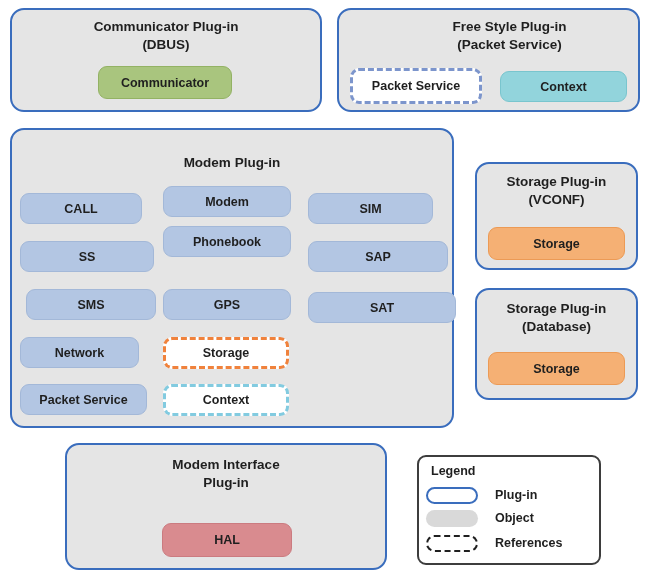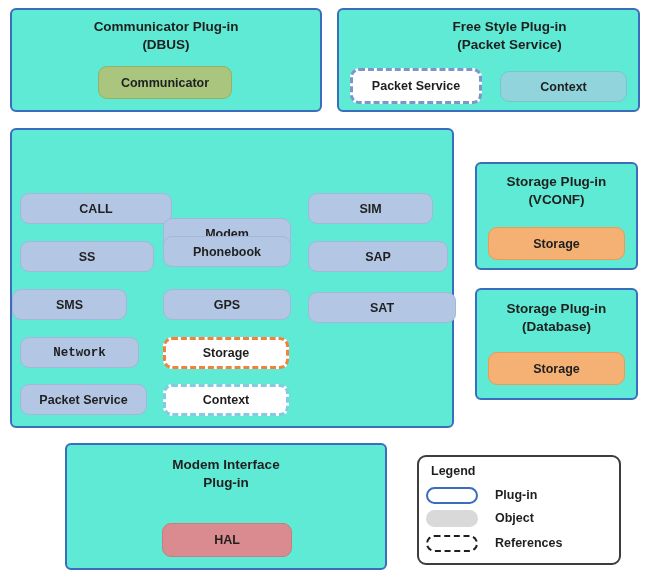--- a/index.html
+++ b/index.html
@@ -12,23 +12,23 @@
   .canvas {
     position: relative;
     width: 649px;
     height: 578px;
     background: #ffffff;
     overflow: hidden;
   }
   
   .plugin {
     position: absolute;
-    background: #5eead4;
+    background: #e5e5e5;
     border: 2px solid #3a6dbd;
-    border-radius: 6px;
+    border-radius: 14px;
   }
   .plugin-title {
     position: absolute;
     left: 0; right: 0;
     text-align: center;
     font-weight: bold;
     font-size: 13.5px;
     line-height: 1.3;
   }
   
@@ -58,21 +58,21 @@
     background: #ffffff;
     border-radius: 9px;
   }
   .ref-blue   { border: 3px dashed #7c95cc; }
   .ref-orange { border: 3px dashed #f0823c; }
   .ref-cyan   { border: 3px dashed #82cbe0; }
   
   .legend-box {
     position: absolute;
     left: 417px; top: 455px;
-    width: 204px; height: 110px;
+    width: 184px; height: 110px;
     background: #ffffff;
     border: 2px solid #3d3d3d;
     border-radius: 9px;
   }
   .legend-title {
     position: absolute;
     left: 12px; top: 7px;
     font-weight: bold;
     font-size: 12.5px;
   }
@@ -110,34 +110,35 @@
   <div class="plugin" style="left:337px; top:8px; width:303px; height:104px;">
     <div class="plugin-title" style="top:8px;padding-left:42px;">
       <div>Free Style Plug-in</div>
       <div>(Packet Service)</div>
     </div>
     <div class="ref ref-blue" style="left:11px; top:58px; width:132px; height:36px;">Packet Service</div>
     <div class="obj obj-teal" style="left:161px; top:61px; width:127px;">Context</div>
   </div>
 
   <div class="plugin" style="left:10px; top:128px; width:444px; height:300px;">
+    <div class="plugin-title" style="top:24px;">Modem Plug-in</div>
 
-    <div class="obj obj-blue" style="left:8px;   top:63px; width:152px;">CALL</div>
-    <div class="obj obj-blue" style="left:151px; top:56px; width:128px;margin-top:32px;">Modem</div>
+    <div class="obj obj-blue" style="left:8px;   top:63px; width:122px;">CALL</div>
+    <div class="obj obj-blue" style="left:151px; top:56px; width:128px;">Modem</div>
     <div class="obj obj-blue" style="left:296px; top:63px; width:125px;">SIM</div>
 
     <div class="obj obj-blue" style="left:8px;   top:111px; width:134px;">SS</div>
-    <div class="obj obj-blue" style="left:151px; top:106px; width:128px;">Phonebook</div>
+    <div class="obj obj-blue" style="left:151px; top:96px; width:128px;">Phonebook</div>
     <div class="obj obj-blue" style="left:296px; top:111px; width:140px;">SAP</div>
 
-    <div class="obj obj-blue" style="left:0;   top:159px; width:115px;">SMS</div>
+    <div class="obj obj-blue" style="left:14px;   top:159px; width:130px;">SMS</div>
     <div class="obj obj-blue" style="left:151px; top:159px; width:128px;">GPS</div>
     <div class="obj obj-blue" style="left:296px; top:162px; width:148px;">SAT</div>
 
-    <div class="obj obj-blue" style="left:8px;   top:207px; width:119px;font-family:Liberation Mono, monospace;">Network</div>
+    <div class="obj obj-blue" style="left:8px;   top:207px; width:119px;">Network</div>
     <div class="ref ref-orange" style="left:151px; top:207px; width:126px; height:32px;">Storage</div>
 
     <div class="obj obj-blue" style="left:8px;   top:254px; width:127px;">Packet Service</div>
     <div class="ref ref-cyan" style="left:151px; top:254px; width:126px; height:32px;">Context</div>
   </div>
 
   <div class="plugin" style="left:475px; top:162px; width:163px; height:108px;">
     <div class="plugin-title" style="top:9px;">
       <div>Storage Plug-in</div>
       <div>(VCONF)</div>

